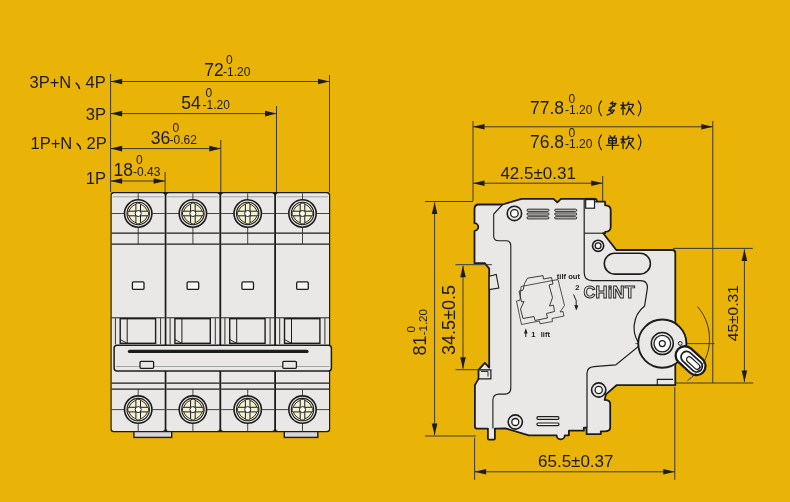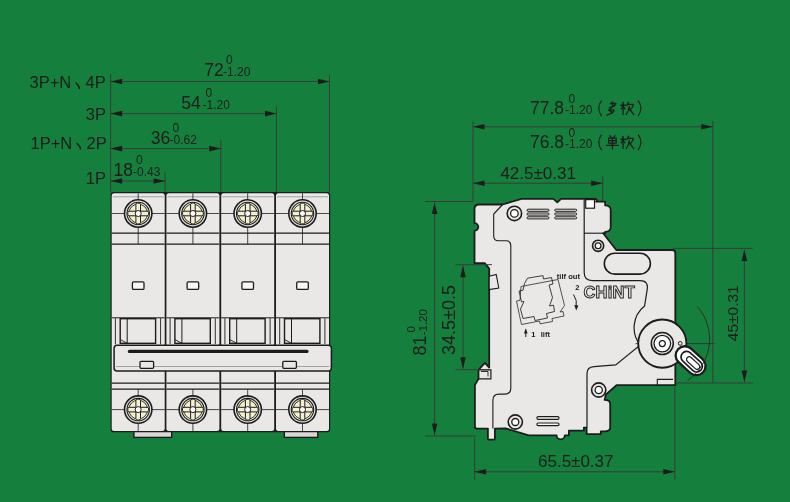--- a/index.html
+++ b/index.html
@@ -1,16 +1,16 @@
 <!DOCTYPE html>
 <html><head>
 <meta charset="utf-8">
 <style>
   html,body{margin:0;padding:0;background:#fff;}
-  #stage{position:relative;width:790px;height:502px;background:#15803d;overflow:hidden;
+  #stage{position:relative;width:790px;height:502px;background:#eab308;overflow:hidden;
          font-family:"Liberation Sans", sans-serif;}
   svg{position:absolute;left:0;top:0;}
   text{font-family:"Liberation Sans", sans-serif;fill:#1c1c1c;}
 </style>
 </head>
 <body>
 <div id="stage">
 <svg width="790" height="502" viewBox="0 0 790 502">
 <defs>
 <g id="screw">

